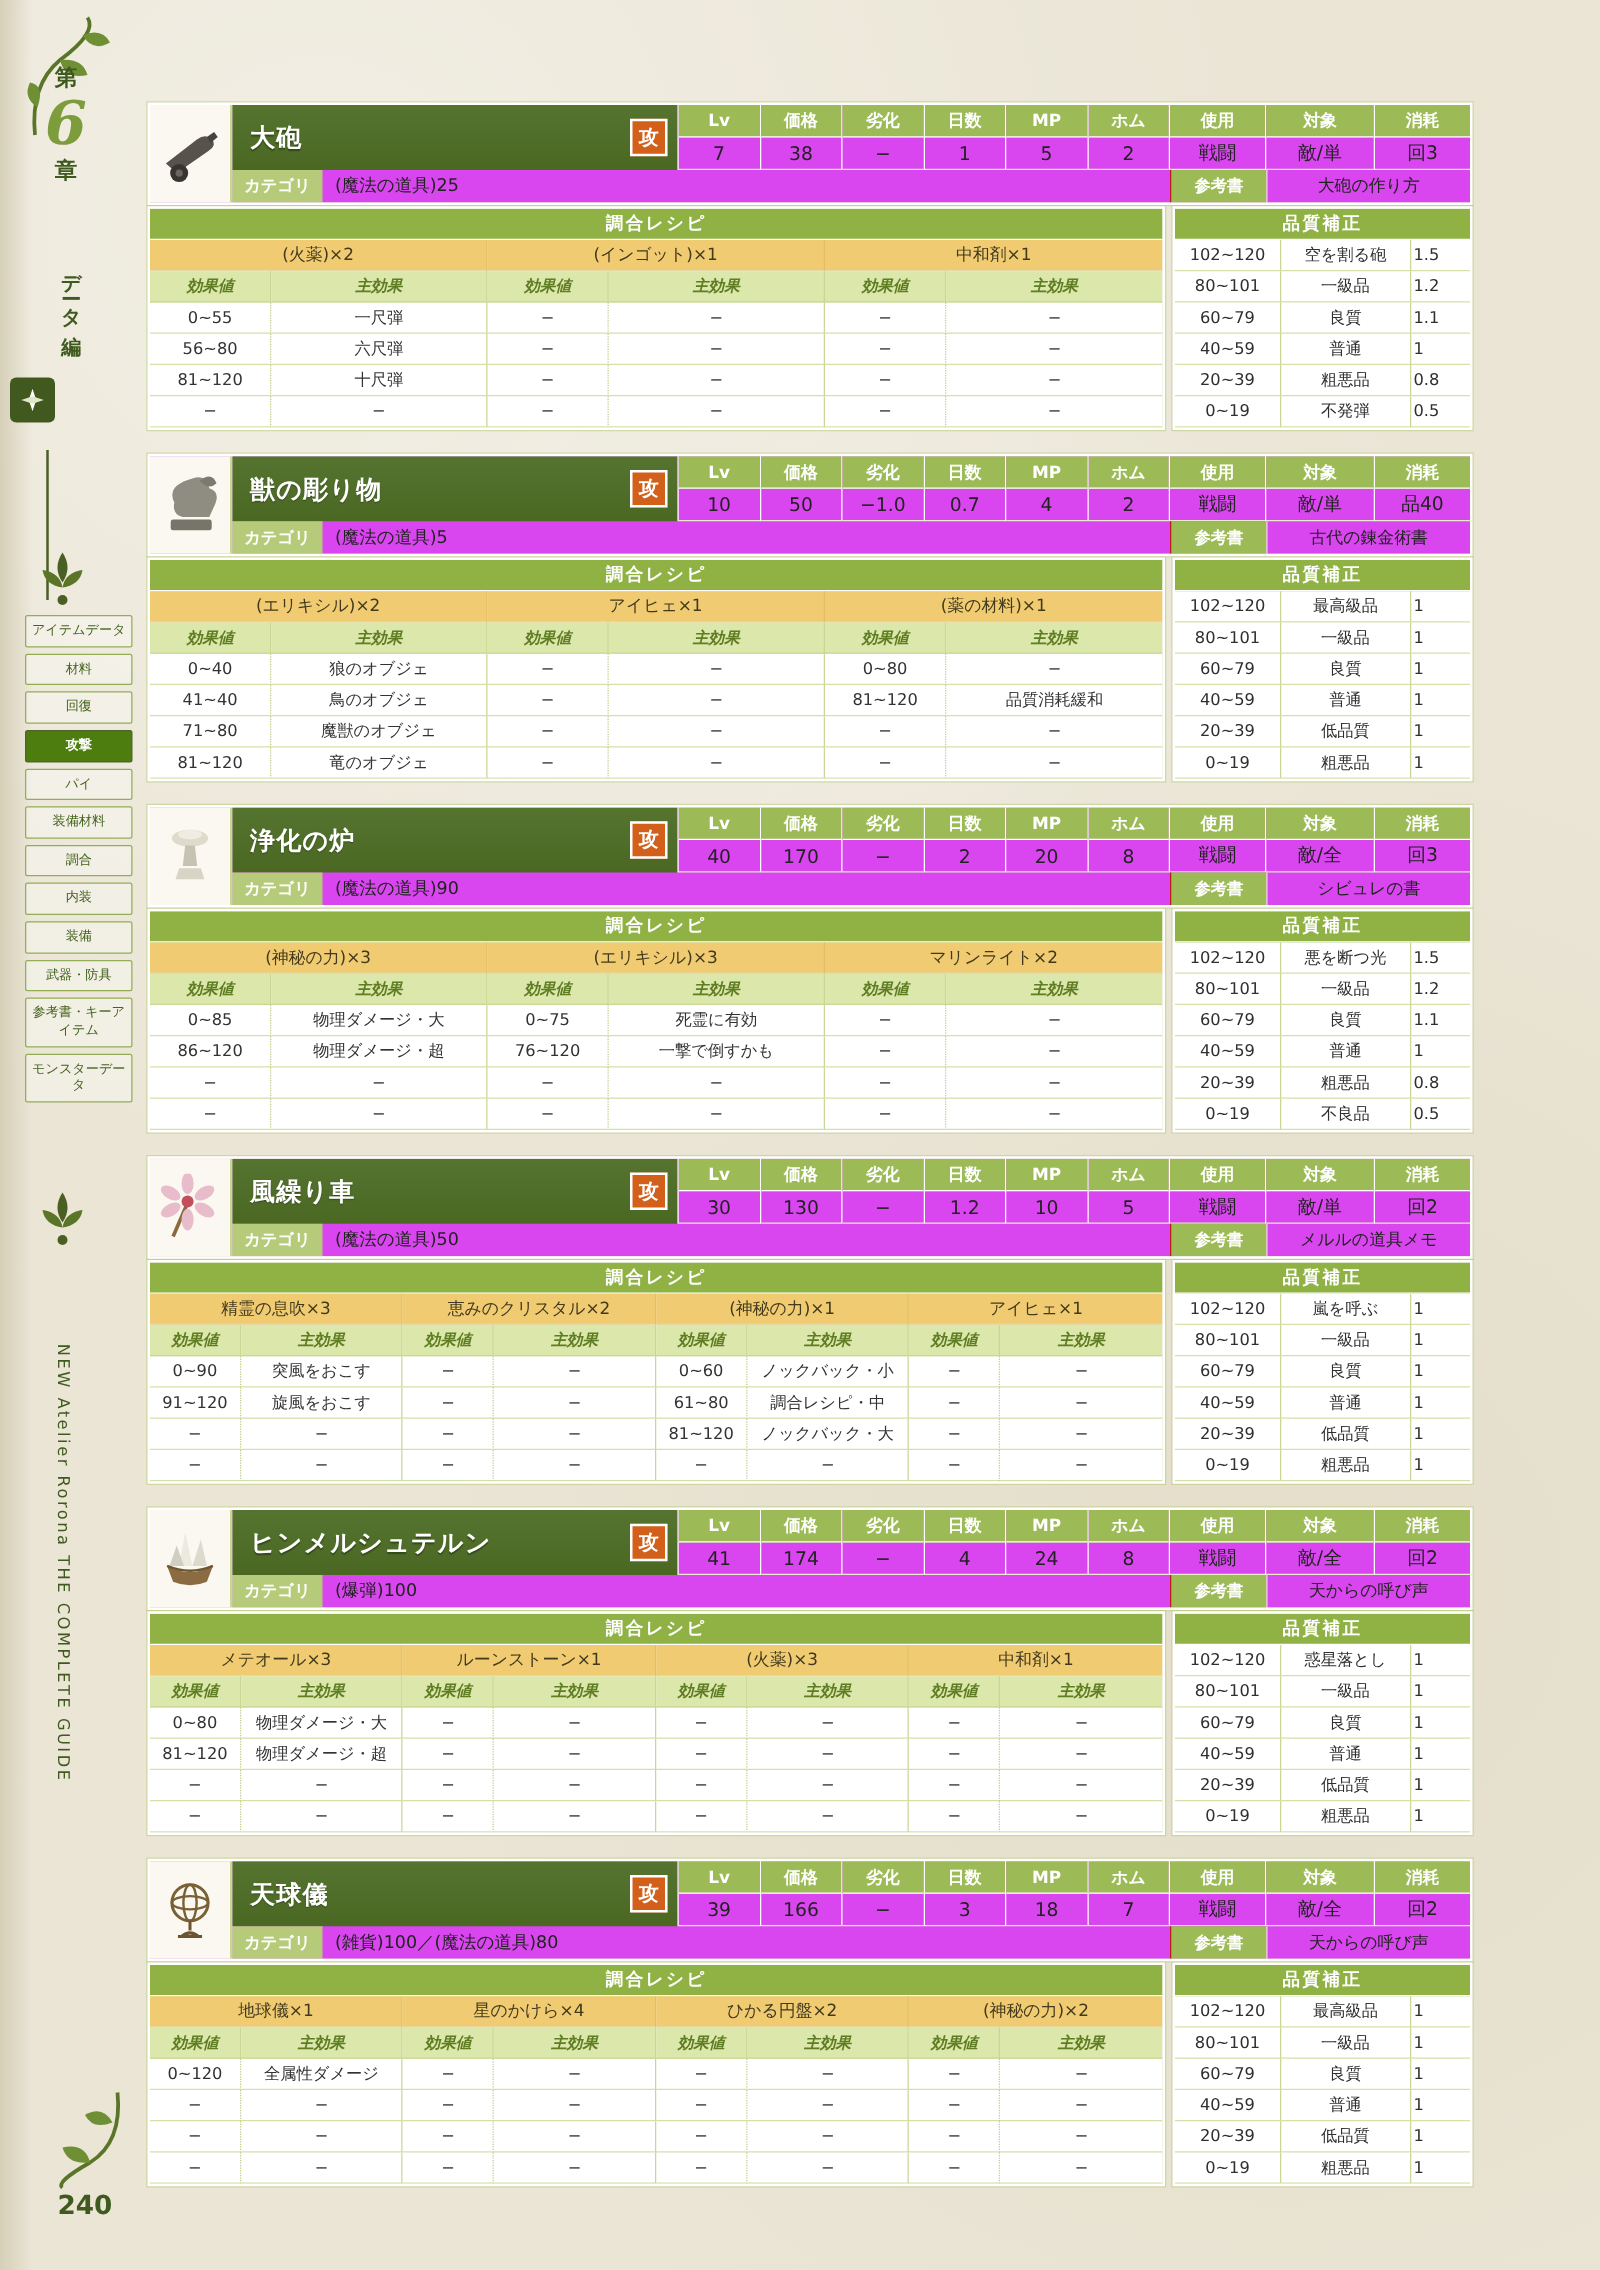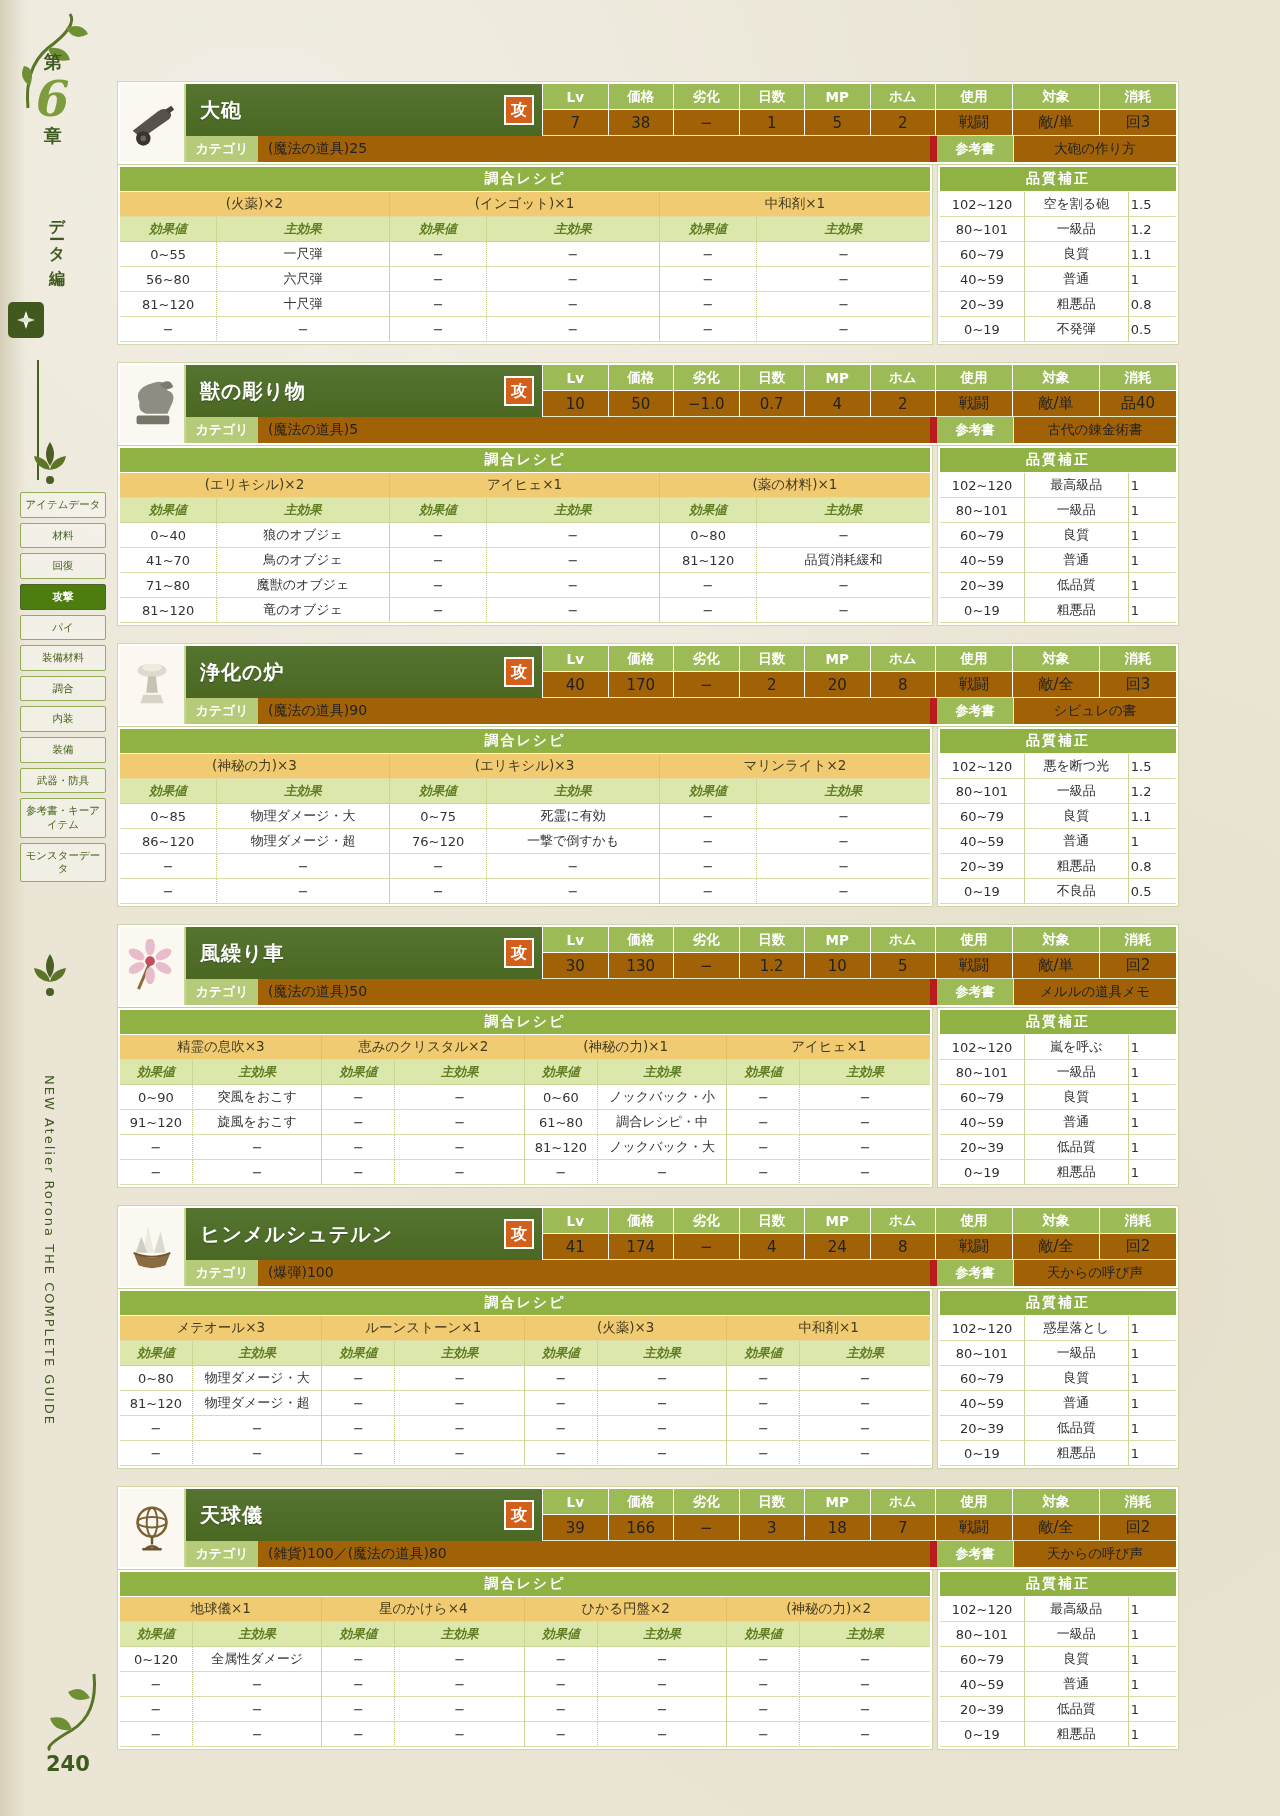--- a/index.html
+++ b/index.html
@@ -32,21 +32,21 @@
   .nav-item{border:1px solid #93ad57;border-radius:2px;background:rgba(255,255,255,.35);
     color:#44631d;font-size:10.5px;line-height:1.3;text-align:center;padding:5px 2px;}
   .nav-item.active{background:#4d7c0f;border-color:#50632a;color:#fff;font-weight:bold;}
   .booktitle{position:absolute;left:42px;top:1075px;writing-mode:vertical-rl;
     font-size:13px;color:#3f5a1e;letter-spacing:2px;white-space:nowrap;}
   .pagenum{position:absolute;left:46px;top:1752px;font-size:21px;font-weight:bold;color:#3f5a1e;}
 
   
   .content{position:absolute;left:120px;top:84px;width:1056px;}
   .item-block{margin-bottom:23px;}
-  .hdr{display:flex;height:78px;background:#a16207;outline:2px solid #fff;
+  .hdr{display:flex;height:78px;background:#d946ef;outline:2px solid #fff;
     box-shadow:0 0 0 3px rgba(185,203,126,.55);}
   .icon-cell{width:64px;flex:0 0 64px;background:#faf8f0;border-right:2px solid #c8d795;
     display:flex;align-items:center;justify-content:center;}
   .hdr-main{flex:1;display:flex;flex-direction:column;}
   .hdr-top{display:flex;height:52px;}
   .name-bar{width:334px;flex:0 0 334px;background:linear-gradient(to bottom,#557430,#4a6822);
     color:#fff;display:flex;align-items:center;padding:0 8px 0 14px;}
   .item-name{flex:1;font-size:20px;font-weight:bold;letter-spacing:1px;text-shadow:0 1px 1px rgba(0,0,0,.35);}
   .attack-badge{width:26px;height:26px;background:#d2601a;border:2px solid #fff;
     color:#fff;font-size:16px;font-weight:bold;display:flex;align-items:center;justify-content:center;}
@@ -57,21 +57,21 @@
   .stat-col.w-consume{flex:0 0 76px;}
   .stat-h{height:26px;background:#9cba55;color:#fff;font-size:13.5px;font-weight:bold;
     display:flex;align-items:center;justify-content:center;border-bottom:1px solid #fff;}
   .stat-v{height:26px;display:flex;align-items:center;justify-content:center;
     font-size:15px;color:#222;border-bottom:1px solid #e4ecc8;}
   .hdr-bot{display:flex;height:26px;}
   .cat-label{width:72px;flex:0 0 72px;background:#b5cb79;color:#fff;font-size:13px;font-weight:bold;
     display:flex;align-items:center;justify-content:center;}
   .cat-value{flex:1;display:flex;align-items:center;padding-left:10px;font-size:14px;color:#222;}
   .ref-label{width:76px;flex:0 0 76px;background:#9cba55;color:#fff;font-size:13px;font-weight:bold;
-    display:flex;align-items:center;justify-content:center;border-left:7px solid #b91c1c;}
+    display:flex;align-items:center;justify-content:center;border-left:1px solid #b91c1c;}
   .ref-value{width:162px;flex:0 0 162px;display:flex;align-items:center;justify-content:center;
     font-size:13.5px;color:#222;border-left:1px solid #e4ecc8;}
 
   .body-row{display:flex;margin-top:5px;align-items:flex-start;}
   table{border-collapse:separate;border-spacing:0;table-layout:fixed;background:#fff;
     outline:2px solid #fff;box-shadow:0 0 0 3px rgba(185,203,126,.55);}
   .recipe-table{flex:1;}
   .quality-table{width:236px;flex:0 0 236px;margin-left:10px;}
   th,td{height:24px;padding:0 2px;font-weight:normal;overflow:hidden;white-space:nowrap;}
   .sec-title{background:#90b244;color:#fff;font-size:14px;font-weight:bold;text-align:center;
@@ -408,21 +408,21 @@
             </tr>
             <tr>
               <td class="ev">0~40</td>
               <td class="me">狼のオブジェ</td>
               <td class="ev">−</td>
               <td class="me">−</td>
               <td class="ev">0~80</td>
               <td class="me">−</td>
             </tr>
             <tr>
-              <td class="ev">41~70</td>
+              <td class="ev">41~40</td>
               <td class="me">鳥のオブジェ</td>
               <td class="ev">−</td>
               <td class="me">−</td>
               <td class="ev">81~120</td>
               <td class="me">品質消耗緩和</td>
             </tr>
             <tr>
               <td class="ev">71~80</td>
               <td class="me">魔獣のオブジェ</td>
               <td class="ev">−</td>

